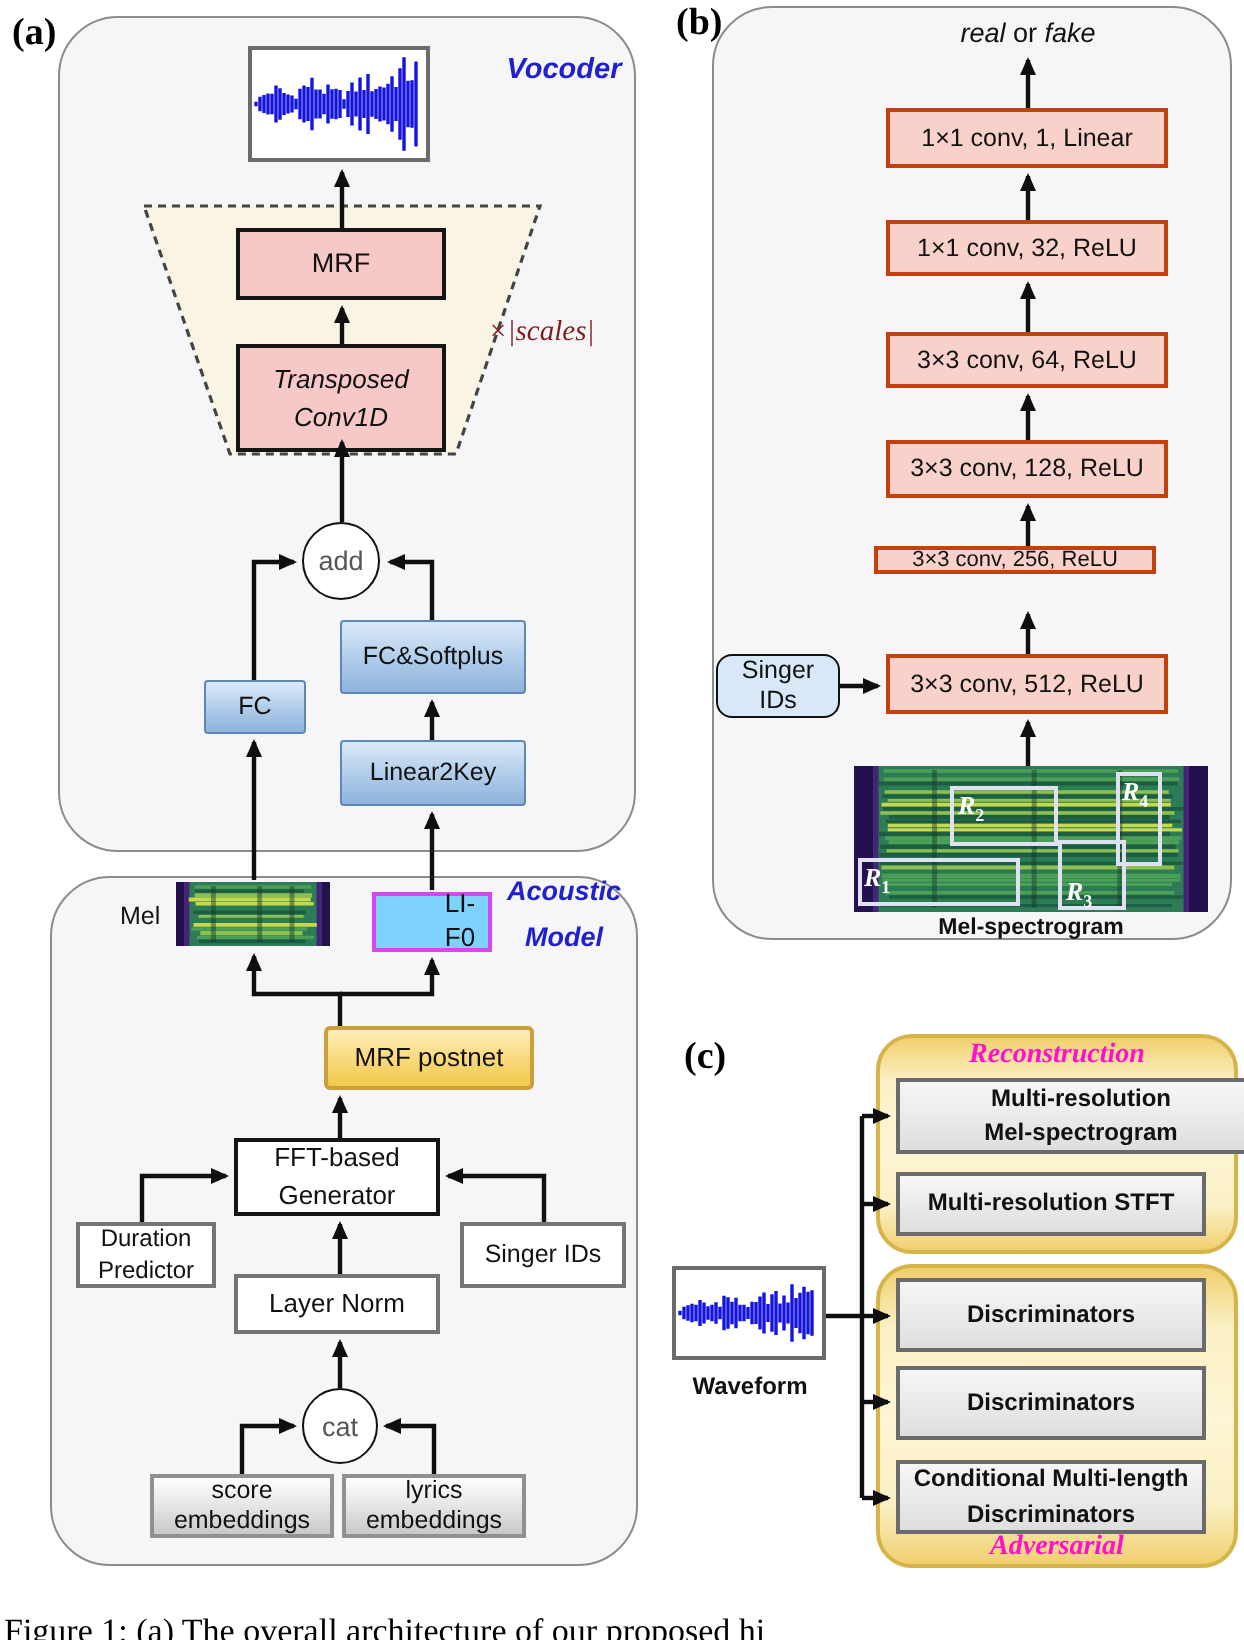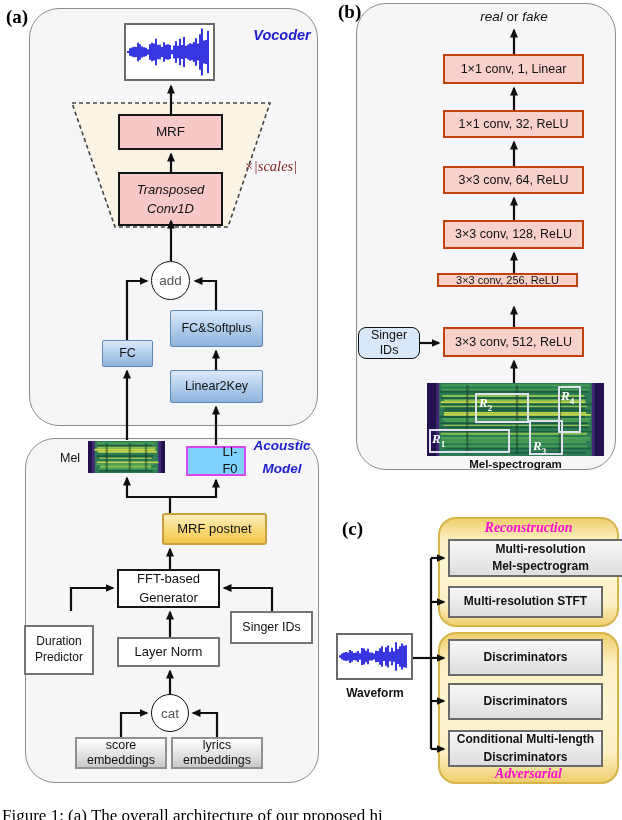--- a/index.html
+++ b/index.html
@@ -108,21 +108,21 @@
 <div class="el bluelabel" style="left:246px;top:435px;width:72px;font-size:13.5px;line-height:1.7;">
   <span style="display:block">Acoustic</span>
   <span style="display:block">Model</span>
 </div>
 
 <div class="el box goldbox" style="left:118px;top:513px;width:105px;height:32px;font-size:13px;margin-left:44px;">MRF postnet</div>
 <div class="el box fftbox" style="left:117px;top:569px;width:103px;height:39px;font-size:13px;line-height:1.4;">
   <span>FFT-based</span>
   <span>Generator</span>
 </div>
-<div class="el box whitebox" style="left:24px;top:611px;width:70px;height:50px;font-size:12px;line-height:1.3;margin-top:14px;">
+<div class="el box whitebox" style="left:38px;top:611px;width:70px;height:33px;font-size:12px;line-height:1.3;">
   <span>Duration</span>
   <span>Predictor</span>
 </div>
 <div class="el box whitebox" style="left:230px;top:611px;width:83px;height:33px;font-size:12.5px;">Singer IDs</div>
 <div class="el box whitebox" style="left:117px;top:637px;width:103px;height:30px;font-size:13px;">Layer Norm</div>
 
 <div class="circle" style="left:151px;top:694px;width:38px;height:38px;">cat</div>
 
 <div class="el box graybox" style="left:75px;top:737px;width:92px;height:32px;font-size:12.5px;line-height:1.2;">
   <span>score</span>

